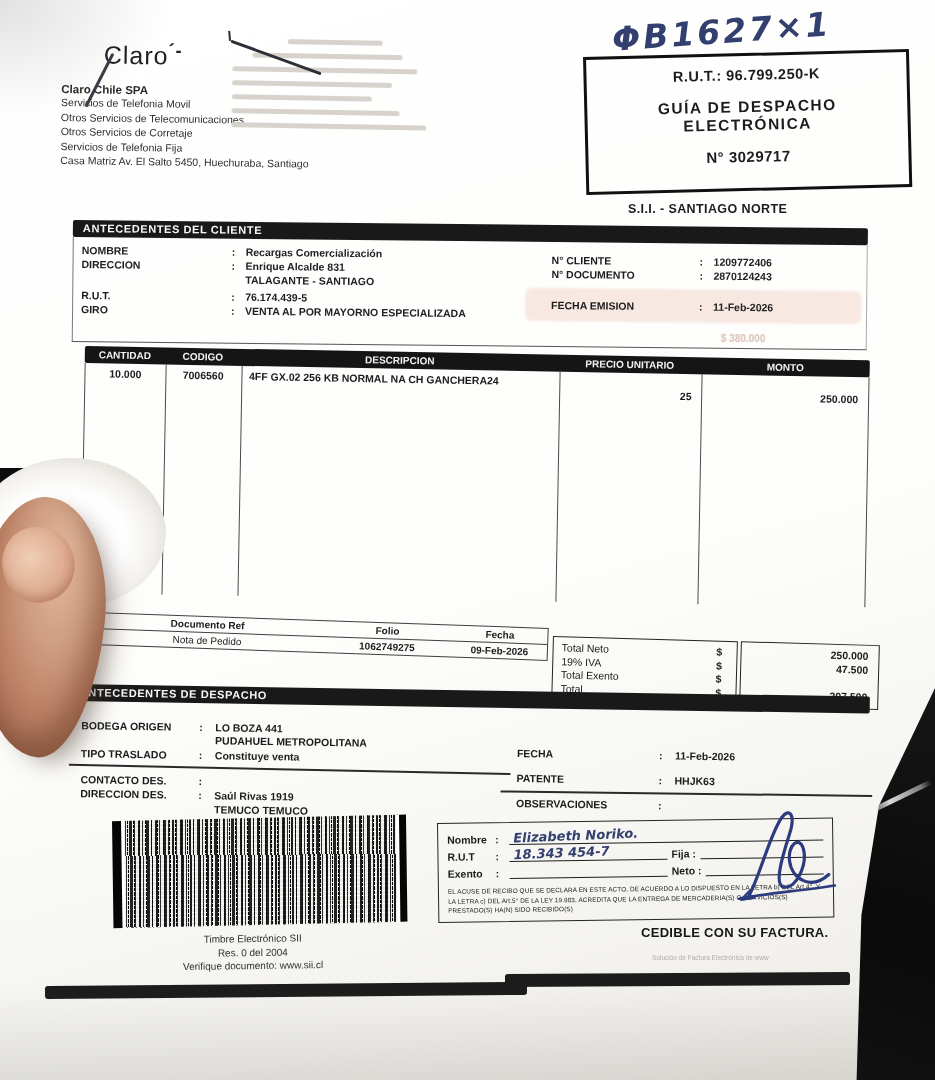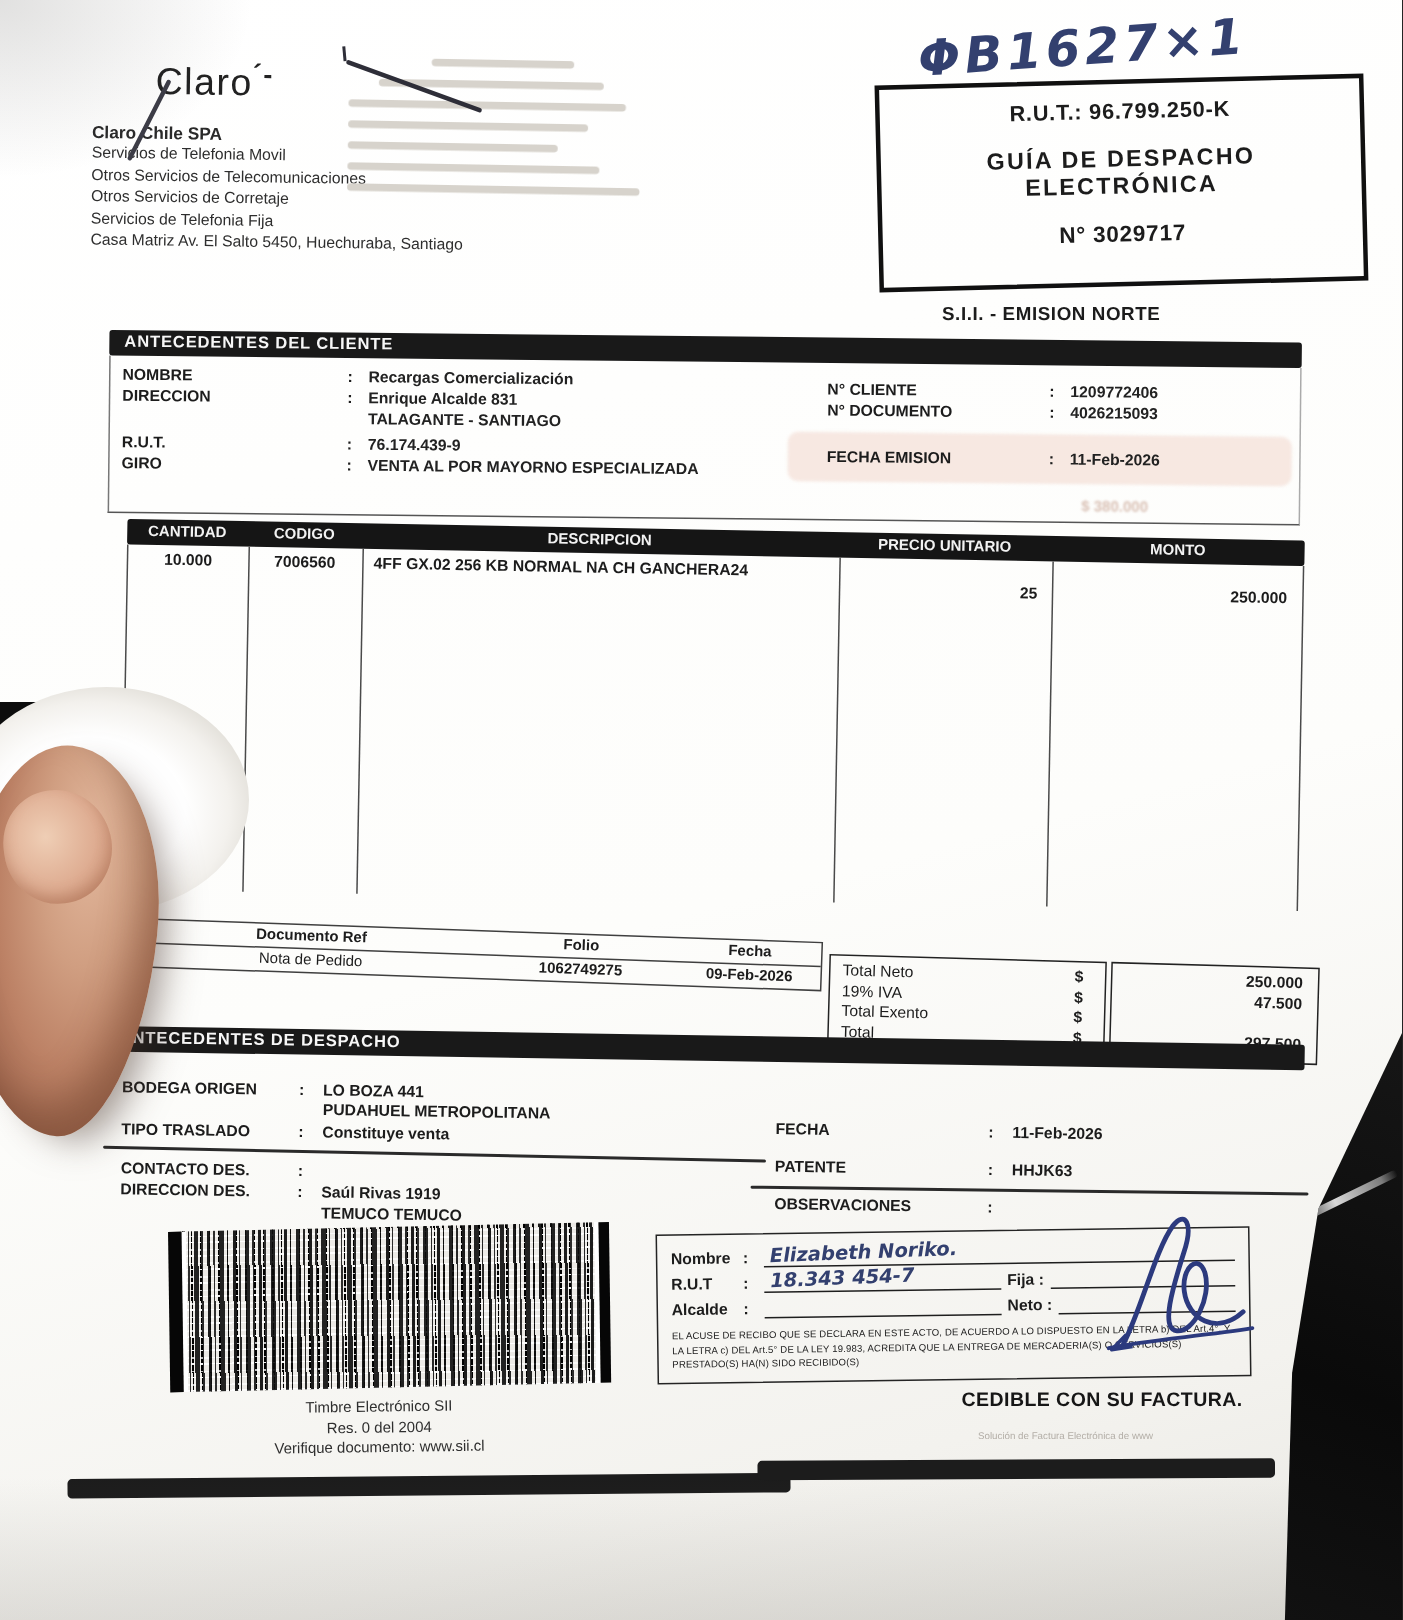--- a/index.html
+++ b/index.html
@@ -178,34 +178,34 @@
     </div>
     <div class="pen-scribble"></div>
 
     <div class="hw-code hand">ΦB1627×1</div>
     <div class="rut-box">
       <div class="rut-line">R.U.T.: 96.799.250-K</div>
       <div class="doc-line first">GUÍA DE DESPACHO</div>
       <div class="doc-line">ELECTRÓNICA</div>
       <div class="num-line">N° 3029717</div>
     </div>
-    <div class="sii-office">S.I.I. - EMISION NORTE</div>
+    <div class="sii-office">S.I.I. - SANTIAGO NORTE</div>
 
     <div class="client-section">
       <div class="sec-bar">ANTECEDENTES DEL CLIENTE</div>
       <div class="client-box">
         <div class="fline" style="left:8px;top:7px;"><span class="lab">NOMBRE</span><span class="sep">:</span><span class="val">Recargas Comercialización</span></div>
         <div class="fline" style="left:8px;top:21px;"><span class="lab">DIRECCION</span><span class="sep">:</span><span class="val">Enrique Alcalde 831</span></div>
         <div class="fline" style="left:8px;top:35px;"><span class="lab"></span><span class="sep"></span><span class="val">TALAGANTE -  SANTIAGO</span></div>
-        <div class="fline" style="left:8px;top:52px;"><span class="lab">R.U.T.</span><span class="sep">:</span><span class="val">76.174.439-9</span></div>
+        <div class="fline" style="left:8px;top:52px;"><span class="lab">R.U.T.</span><span class="sep">:</span><span class="val">76.174.439-5</span></div>
         <div class="fline" style="left:8px;top:66px;"><span class="lab">GIRO</span><span class="sep">:</span><span class="val">VENTA AL POR MAYORNO ESPECIALIZADA</span></div>
 
         <div class="pink-band"></div>
         <div class="fline rline" style="left:478px;top:12px;"><span class="lab">N° CLIENTE</span><span class="sep">:</span><span class="val">1209772406</span></div>
-        <div class="fline rline" style="left:478px;top:26px;"><span class="lab">N° DOCUMENTO</span><span class="sep">:</span><span class="val">4026215093</span></div>
+        <div class="fline rline" style="left:478px;top:26px;"><span class="lab">N° DOCUMENTO</span><span class="sep">:</span><span class="val">2870124243</span></div>
         <div class="fline rline" style="left:478px;top:57px;"><span class="lab">FECHA EMISION</span><span class="sep">:</span><span class="val">11-Feb-2026</span></div>
         <div class="ghost-amt">$ 380.000</div>
       </div>
     </div>
 
     <div class="items-table">
       <div class="tbl-header">
         <span class="c1">CANTIDAD</span>
         <span class="c2">CODIGO</span>
         <span class="c3">DESCRIPCION</span>
@@ -311,21 +311,21 @@
         <div class="arow">
           <span class="alab">R.U.T</span>
             <span class="acol">:</span>
           <span class="wline" style="flex:0 0 158px;">
               <span class="hand">18.343 454-7</span>
             </span>
           <span class="amid">Fija :</span>
           <span class="wline"></span>
         </div>
         <div class="arow">
-          <span class="alab">Alcalde</span>
+          <span class="alab">Exento</span>
             <span class="acol">:</span>
           <span class="wline" style="flex:0 0 158px;"></span>
           <span class="amid">Neto :</span>
           <span class="wline"></span>
         </div>
         <div class="legal">EL ACUSE DE RECIBO QUE SE DECLARA EN ESTE ACTO, DE ACUERDO A LO DISPUESTO EN LA LETRA b) DEL Art.4°, Y LA LETRA c) DEL Art.5° DE LA LEY 19.983, ACREDITA QUE LA ENTREGA DE MERCADERIA(S) O SERVICIOS(S) PRESTADO(S) HA(N) SIDO RECIBIDO(S)</div>
       </div>
     </div>
 
     <div class="cedible">CEDIBLE CON SU FACTURA.</div>

